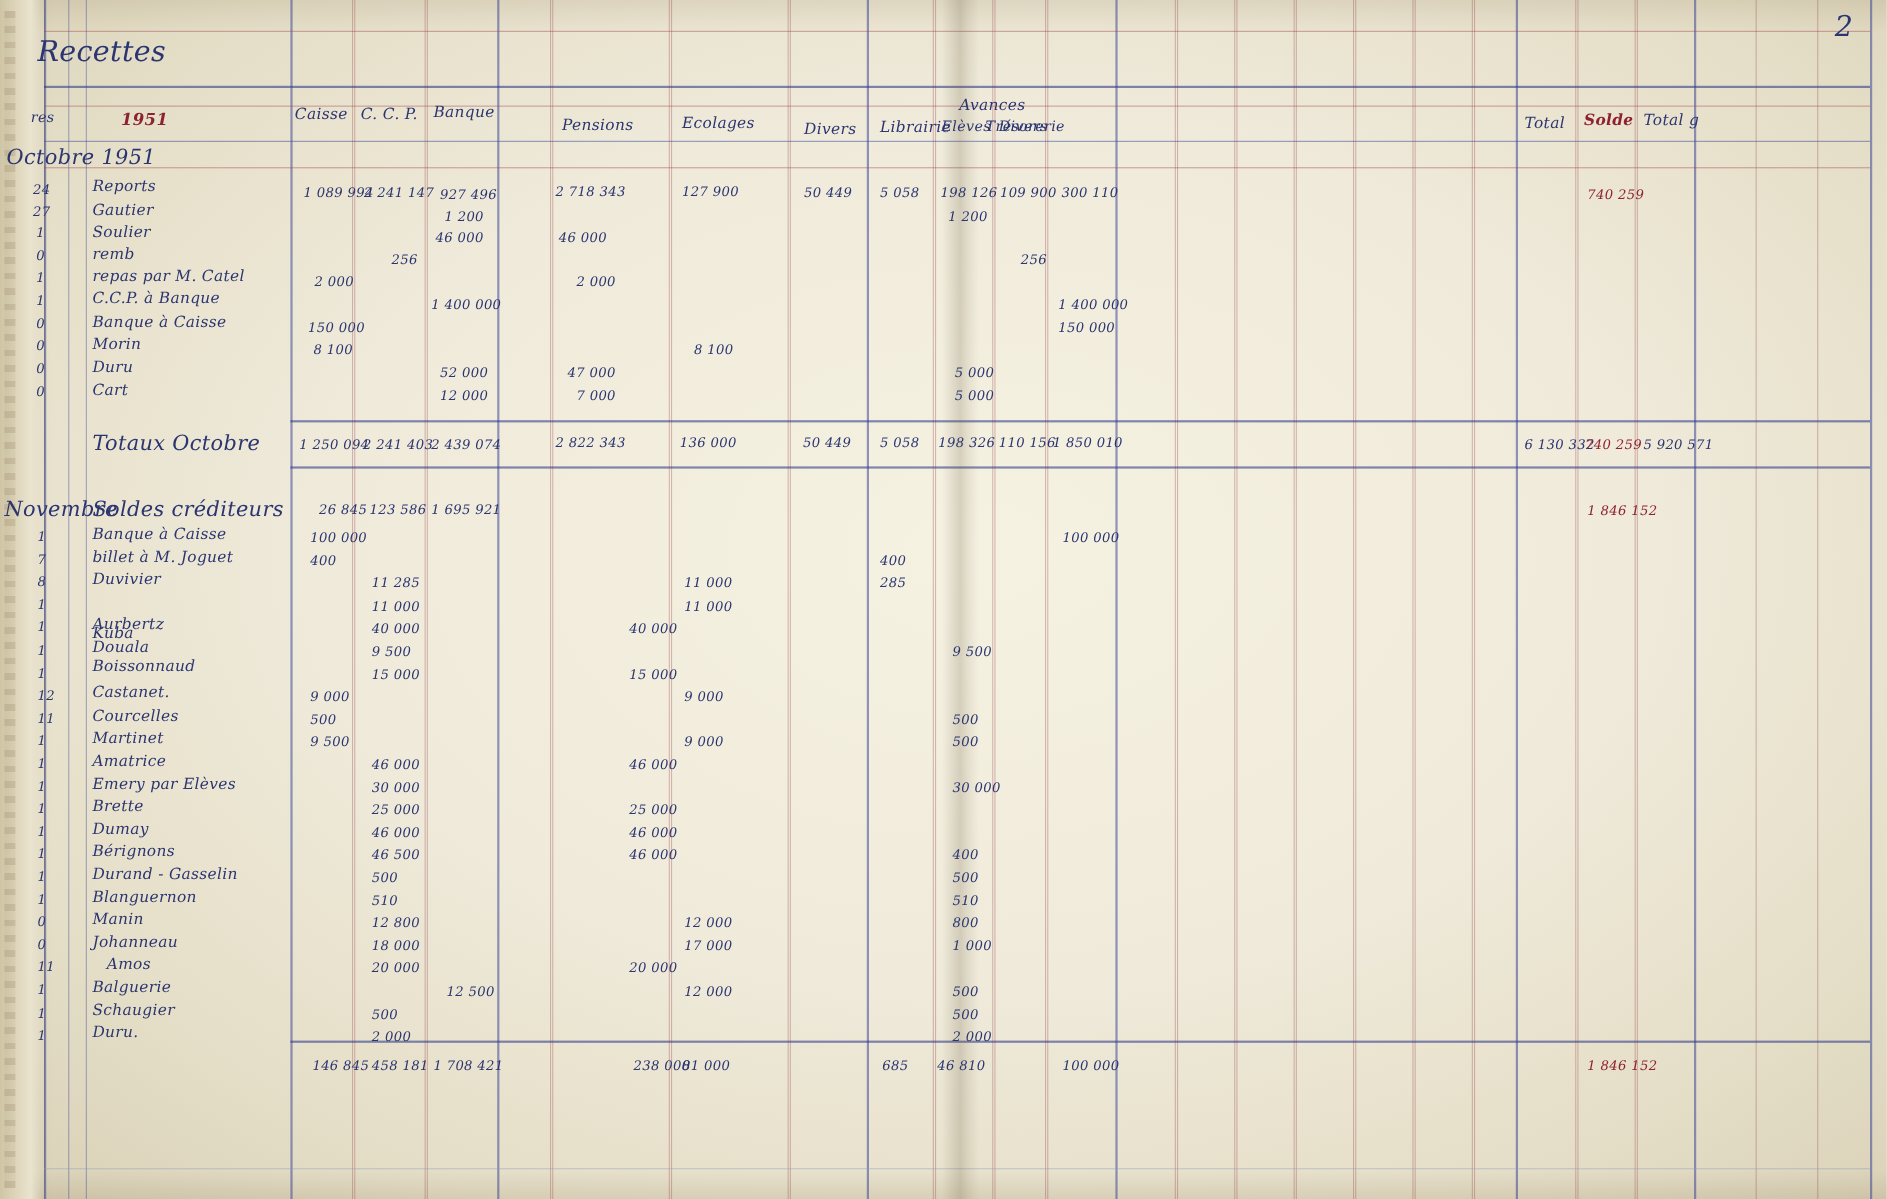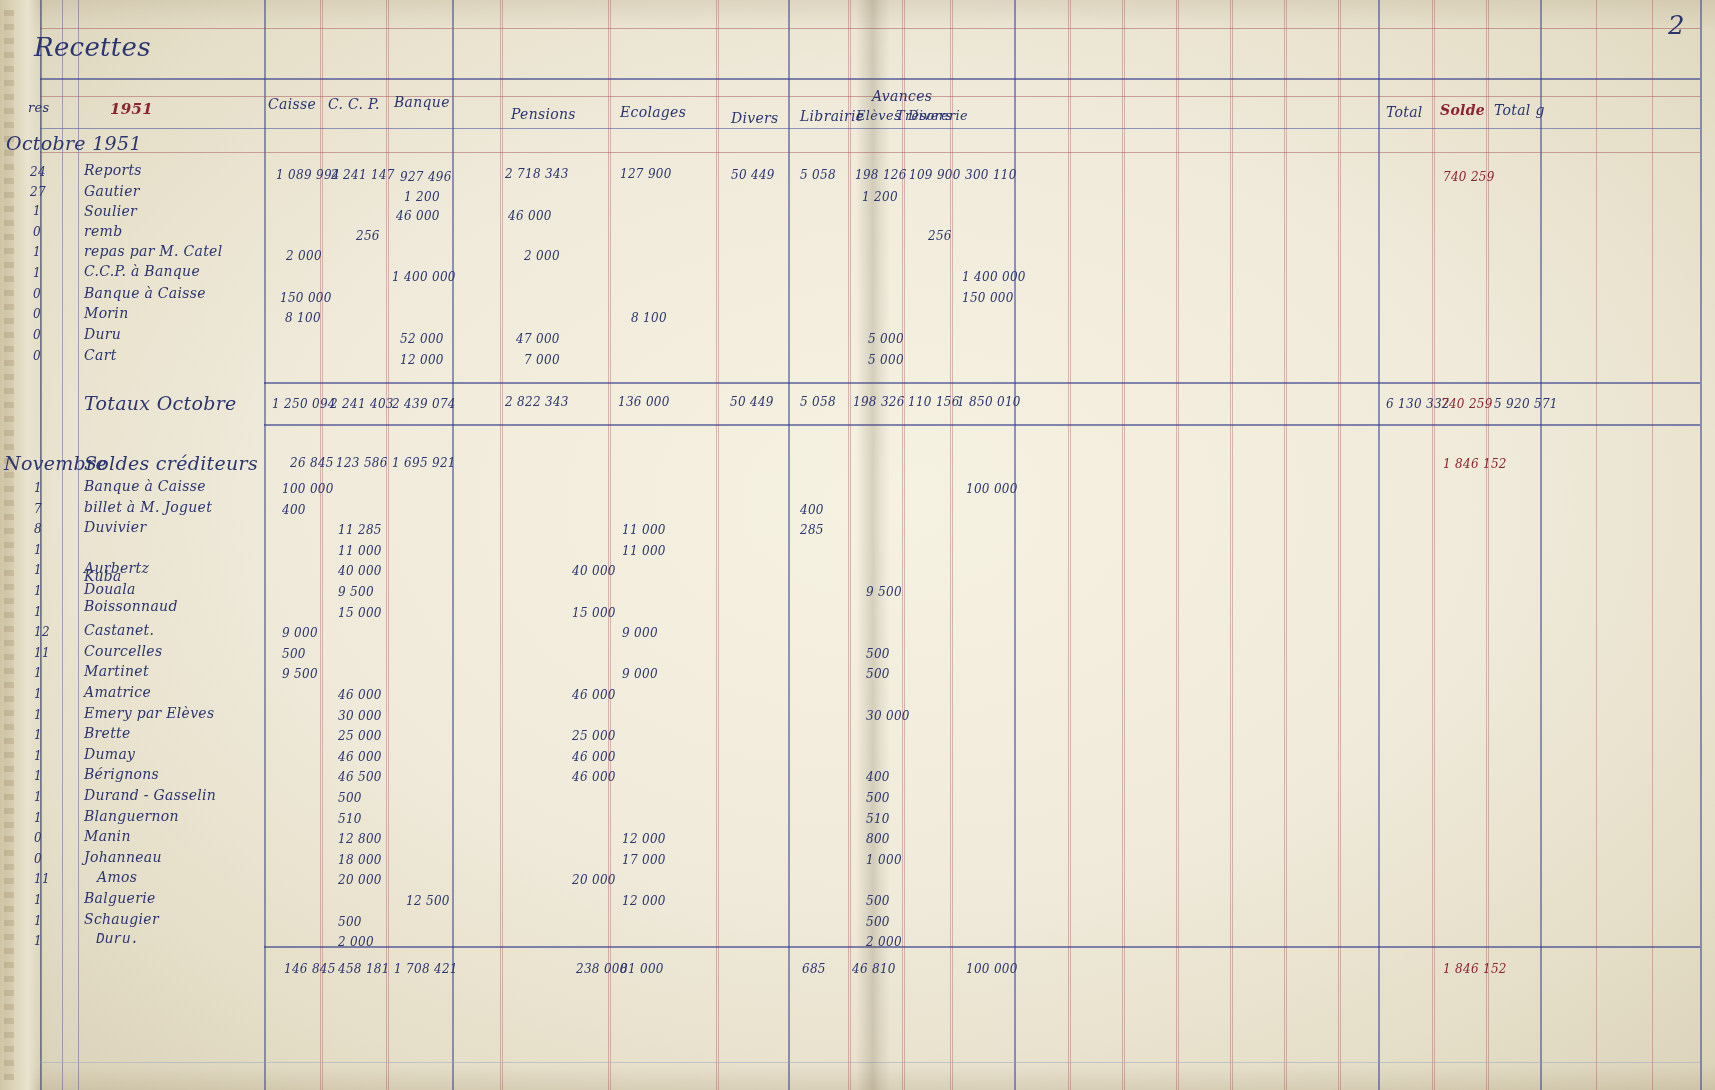--- a/index.html
+++ b/index.html
@@ -386,21 +386,21 @@
         <div class="hw num" style="left: 866px; top: 894px;">500</div>
       </div>
       <div>
         <div class="hw num" style="left: 34px; top: 913.6px;">1</div>
         <div class="hw lbl" style="left: 84px; top: 910.6px;">Schaugier</div>
         <div class="hw num" style="left: 338px; top: 914.6px;">500</div>
         <div class="hw num" style="left: 866px; top: 914.6px;">500</div>
       </div>
       <div>
         <div class="hw num" style="left: 34px; top: 934.2px;">1</div>
-        <div class="hw lbl" style="left: 96px; top: 931.2px; font-family: Liberation Mono, monospace;">Duru.</div>
+        <div class="hw lbl" style="left: 84px; top: 931.2px;">Duru.</div>
         <div class="hw num" style="left: 338px; top: 935.2px;">2 000</div>
         <div class="hw num" style="left: 866px; top: 935.2px;">2 000</div>
       </div>
     </div>
 
   <div>
     <div class="hw num" style="left:284px;top:962px">146 845</div>
     <div class="hw num" style="left:338px;top:962px">458 181</div>
     <div class="hw num" style="left:394px;top:962px">1 708 421</div>
     <div class="hw num" style="left:576px;top:962px">238 000</div>

